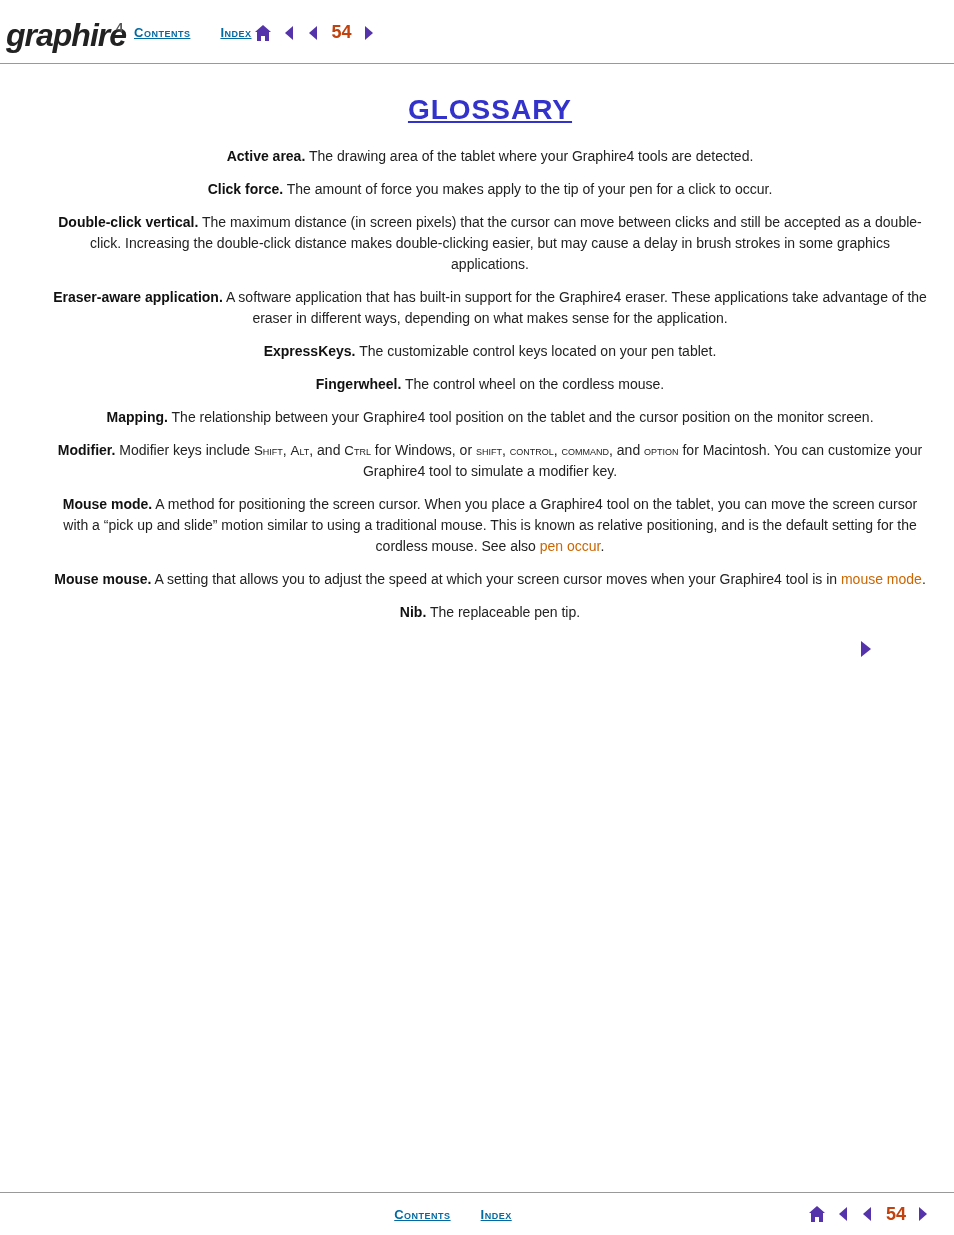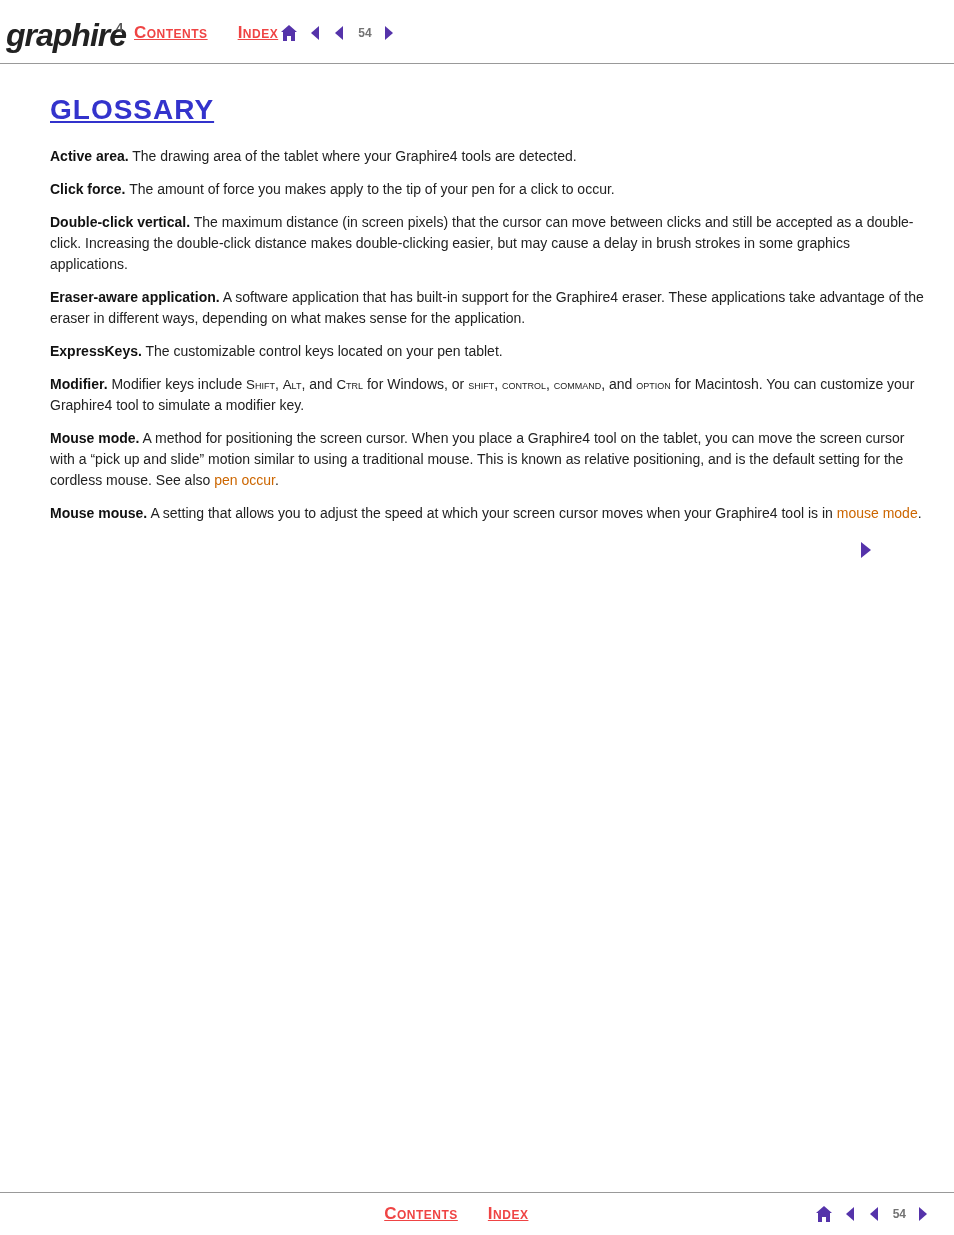--- a/index.html
+++ b/index.html
@@ -25,23 +25,23 @@
       display: flex;
       align-items: center;
     }
 
     .header-nav {
       display: flex;
       align-items: center;
       gap: 30px;
     }
     .nav-link {
-      color: #ef4444;
+      color: #0369a1;
       text-decoration: underline;
-      font-size: 17px;
+      font-size: 13px;
       font-variant: small-caps;
       font-weight: bold;
       cursor: pointer;
       letter-spacing: 0.5px;
     }
 
     .header-controls {
       display: flex;
       align-items: center;
       gap: 4px;
@@ -52,29 +52,30 @@
       display: inline-flex;
       align-items: center;
       justify-content: center;
       cursor: pointer;
     }
     .nav-icon svg {
       width: 20px;
       height: 20px;
     }
     .page-num {
-      font-size: 12px;
+      font-size: 18px;
       font-weight: bold;
-      color: #737373;
+      color: #c2410c;
       margin: 0 2px;
     }
 
     
     .main-content {
       padding: 30px 24px 30px 50px;
+      text-align: center;
     }
 
     .glossary-title {
       font-size: 28px;
       font-weight: 900;
       color: #3333cc;
       text-decoration: underline;
       margin-bottom: 20px;
       font-family: Arial Black, Arial, sans-serif;
       letter-spacing: 1px;
@@ -201,40 +202,52 @@
   <div class="glossary-entry">
     <span class="entry-term">Eraser-aware application.</span>
     <span class="entry-text"> A software application that has built-in support for the Graphire4 eraser. These applications take advantage of the eraser in different ways, depending on what makes sense for the application.</span>
   </div>
 
   <div class="glossary-entry">
     <span class="entry-term">ExpressKeys.</span>
     <span class="entry-text"> The customizable control keys located on your pen tablet.</span>
   </div>
 
-
+  <div class="glossary-entry">
+    <span class="entry-term">Fingerwheel.</span>
+    <span class="entry-text"> The control wheel on the cordless mouse.</span>
+  </div>
+
+  <div class="glossary-entry">
+    <span class="entry-term">Mapping.</span>
+    <span class="entry-text"> The relationship between your Graphire4 tool position on the tablet and the cursor position on the monitor screen.</span>
+  </div>
 
   <div class="glossary-entry">
     <span class="entry-term">Modifier.</span>
     <span class="entry-text">
       Modifier keys include <span class="small-caps">Shift</span>, <span class="small-caps">Alt</span>, and <span class="small-caps">Ctrl</span> for Windows, or <span class="small-caps">shift</span>, <span class="small-caps">control</span>, <span class="small-caps">command</span>, and <span class="small-caps">option</span> for Macintosh.  You can customize your Graphire4 tool to simulate a modifier key.
     </span>
   </div>
 
 
   <div class="glossary-entry">
     <span class="entry-term">Mouse mode.</span>
     <span class="entry-text"> A method for positioning the screen cursor.   When you place a Graphire4 tool on the tablet, you can move the screen cursor with a “pick up and slide” motion similar to using a traditional mouse.  This is known as relative positioning, and is the default setting for the cordless mouse.  See also </span><a class="link-text">pen occur</a><span class="entry-text">.</span>
   </div>
 
   <div class="glossary-entry">
     <span class="entry-term">Mouse mouse.</span>
     <span class="entry-text"> A setting that allows you to adjust the speed at which your screen cursor moves when your Graphire4 tool is in </span><a class="link-text">mouse mode</a><span class="entry-text">.</span>
   </div>
 
+  <div class="glossary-entry">
+    <span class="entry-term">Nib.</span>
+    <span class="entry-text"> The replaceable pen tip.</span>
+  </div>
 
   <div class="next-btn-area">
     <span class="nav-icon" style="width:28px;height:28px;">
       <svg viewBox="0 0 20 20" width="28" height="28" fill="#5533aa">
           <polygon points="5,2 15,10 5,18"></polygon>
         </svg>
     </span>
   </div>
 </div>
 

